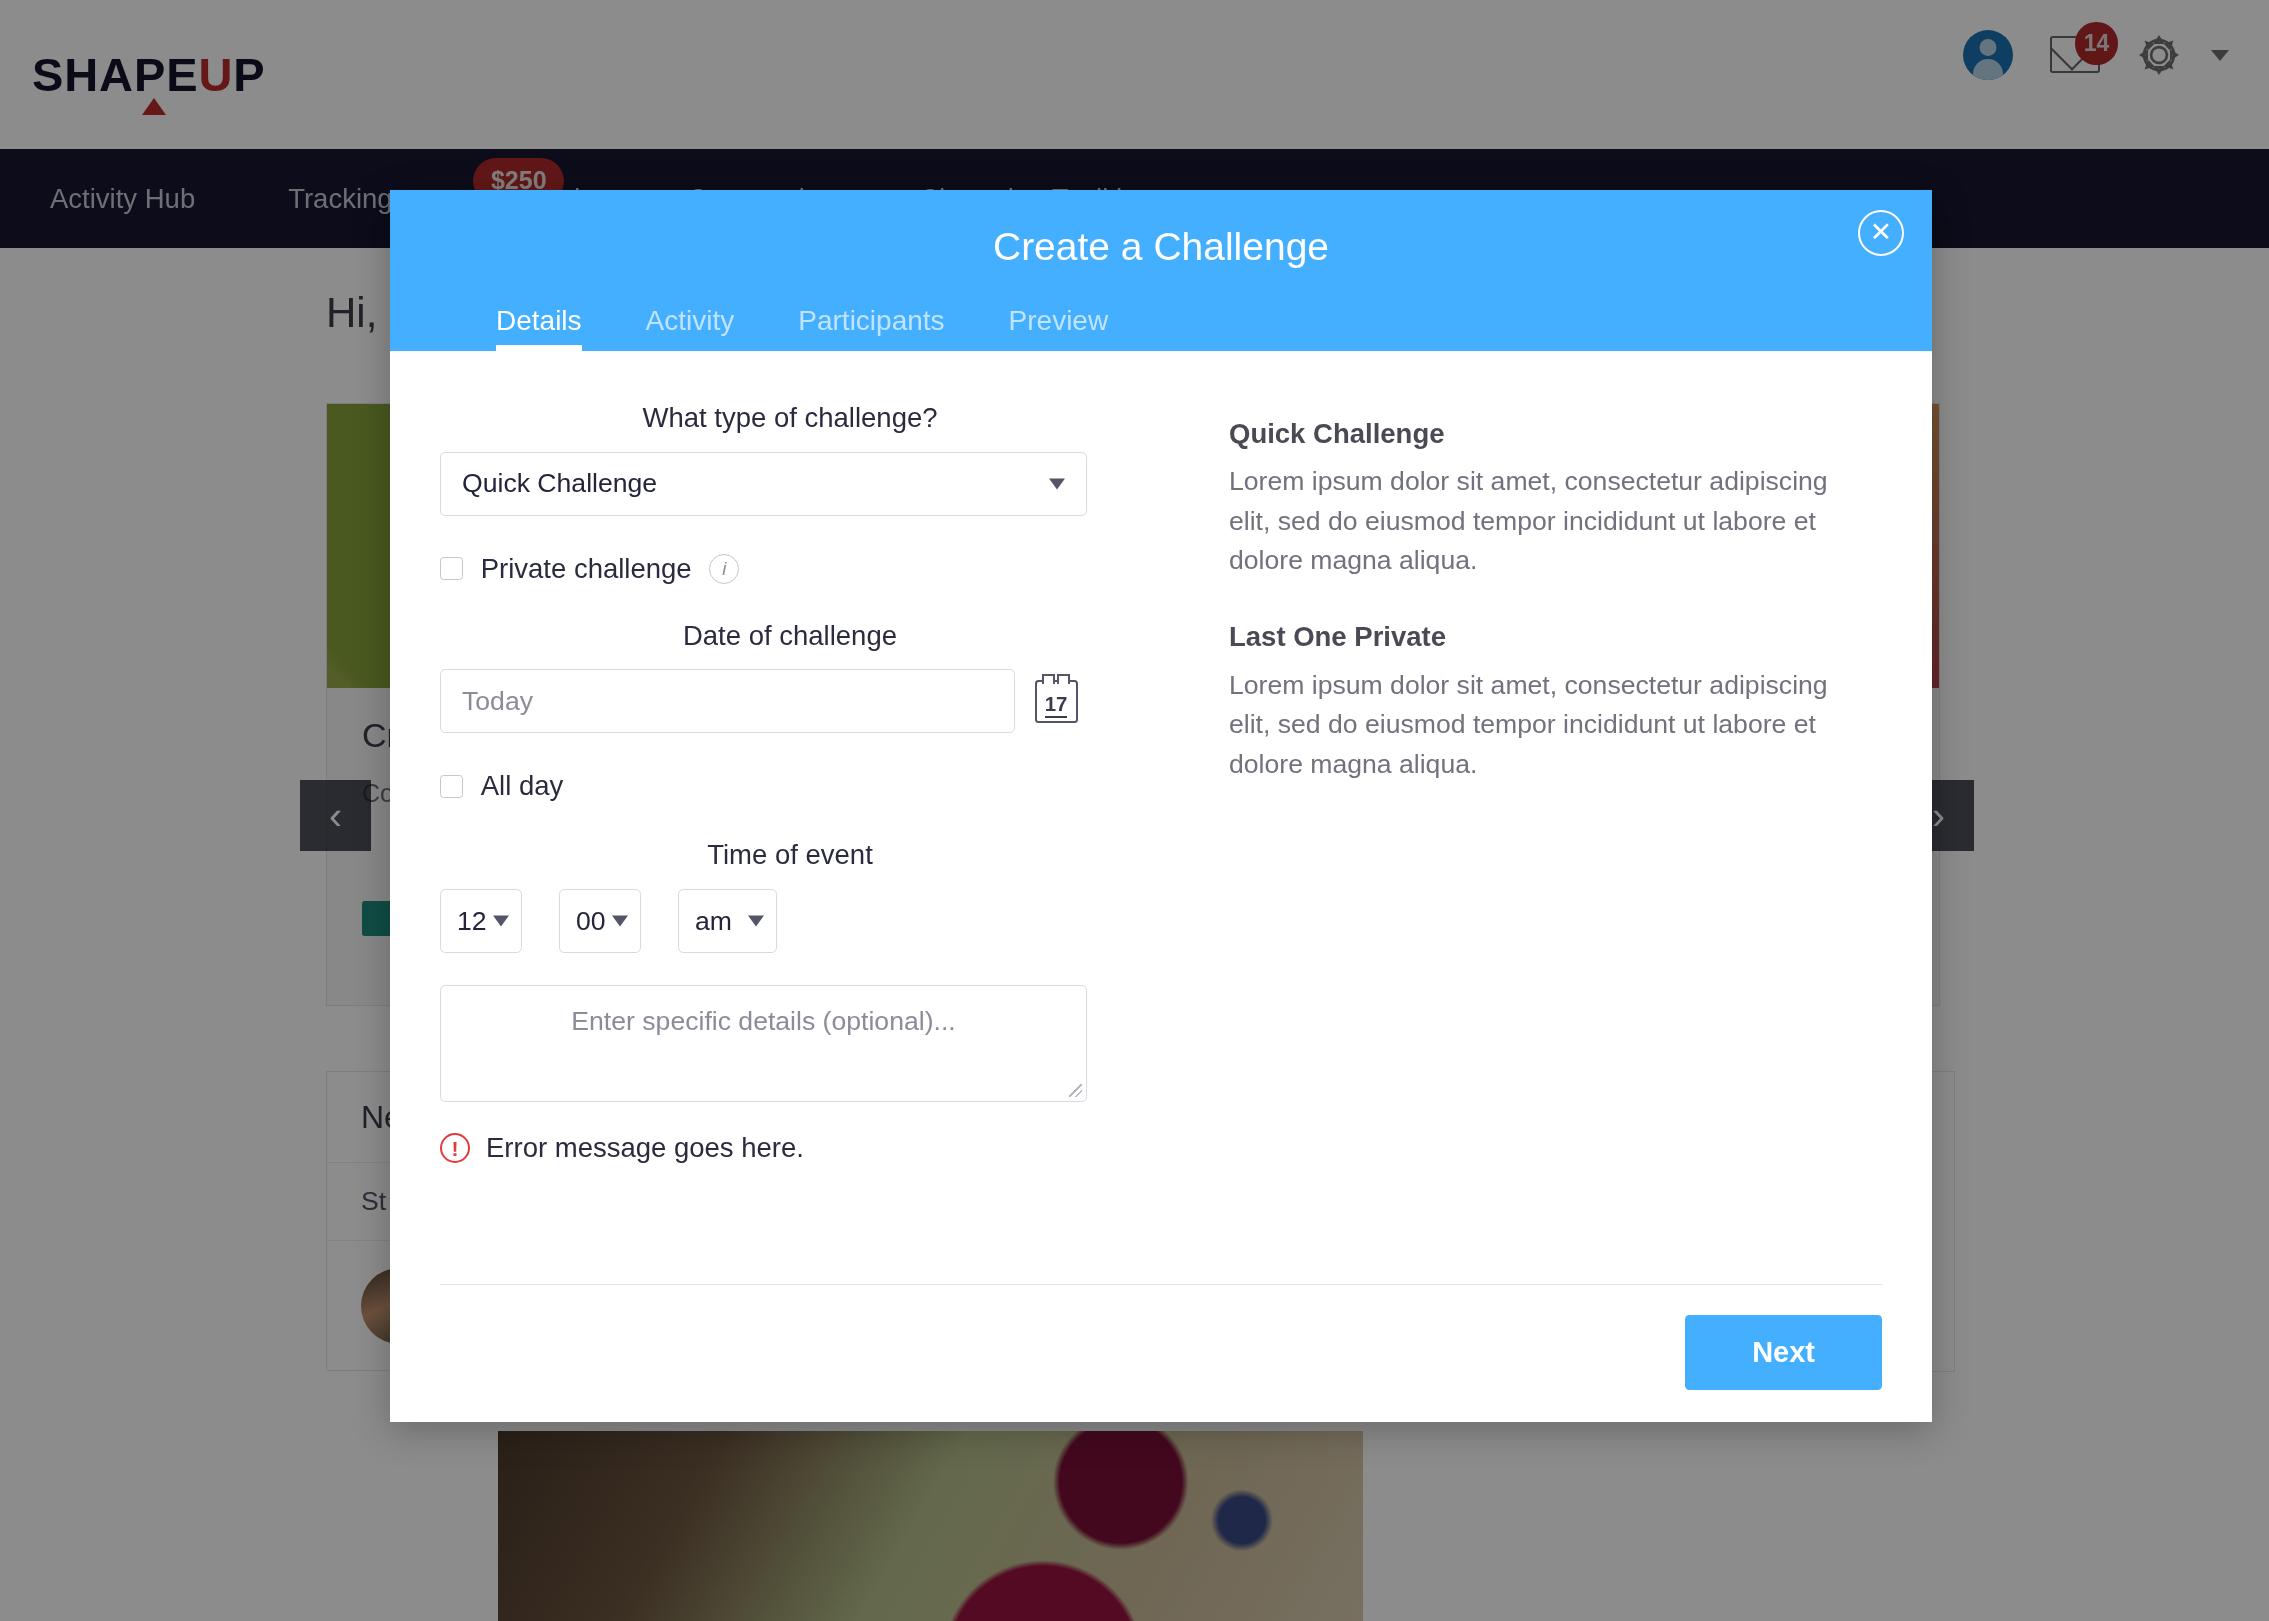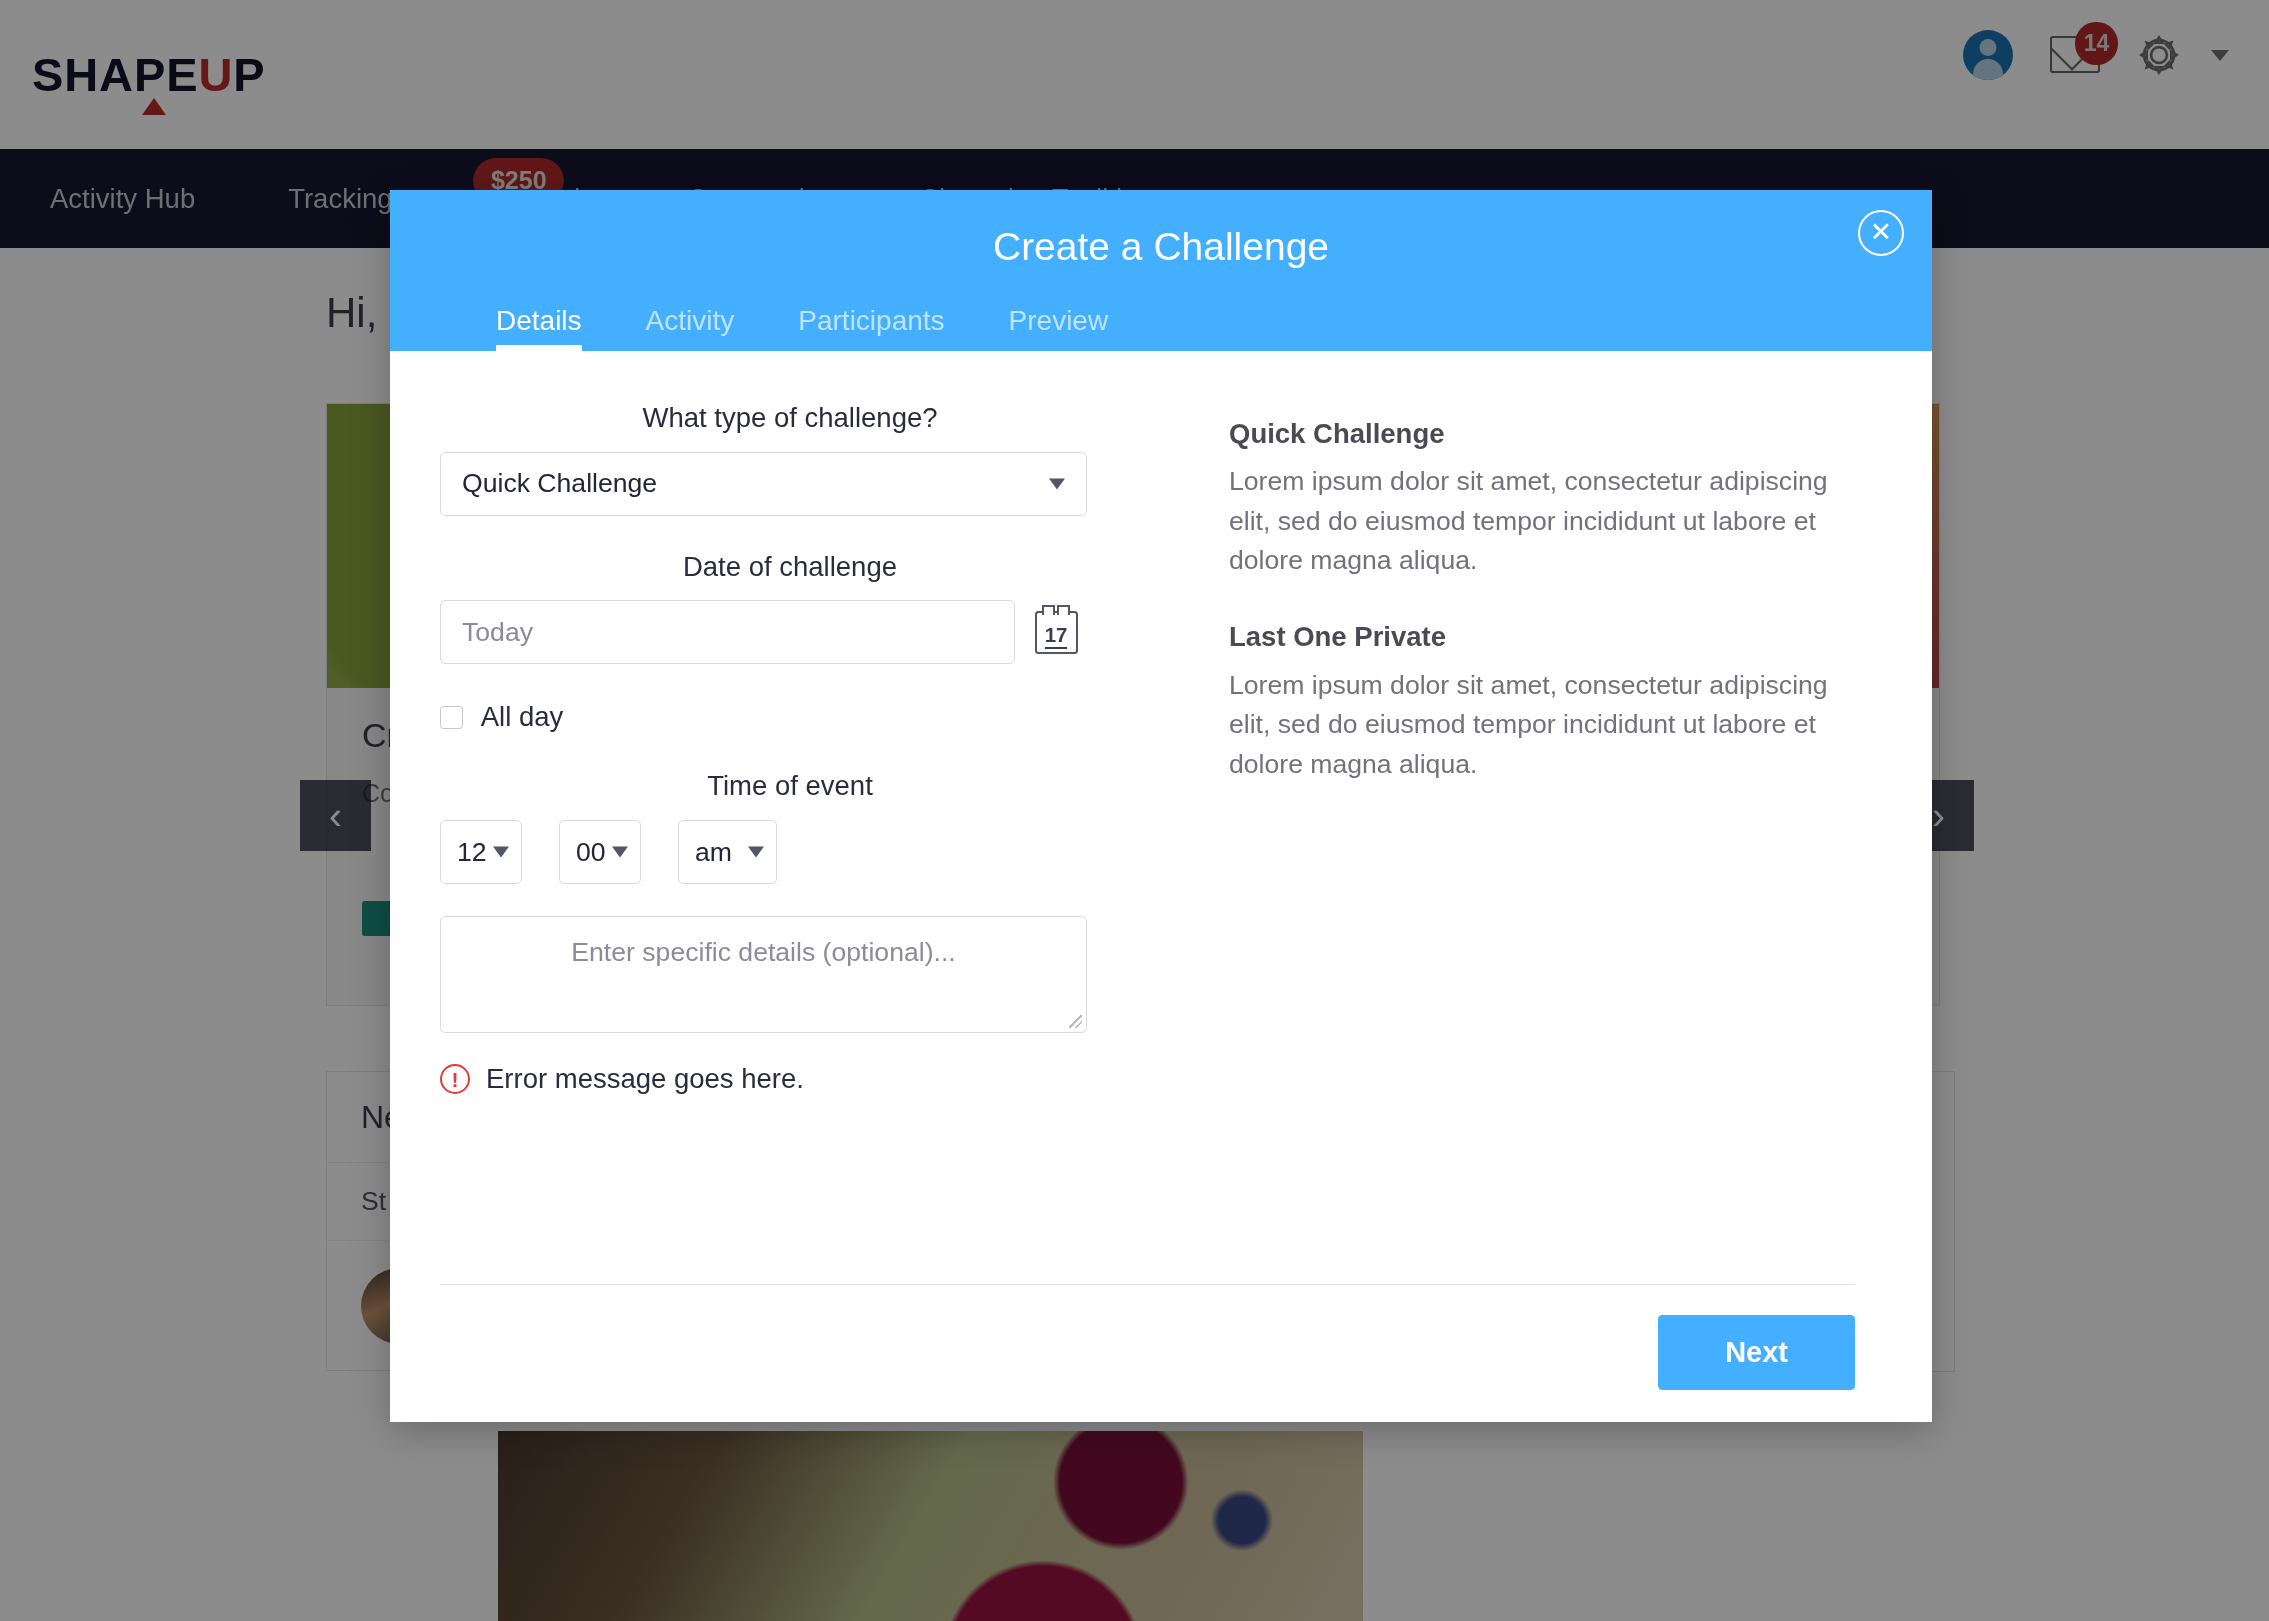--- a/index.html
+++ b/index.html
@@ -288,21 +288,21 @@
     color: #e23b3b; font-size: 21px; font-weight: bold;
     display: flex; align-items: center; justify-content: center; line-height: 1;
     flex: 0 0 auto;
   }
   .error-text { font-size: 27.5px; color: #2b2b3f; }
 
   .info-h { font-size: 27.5px; font-weight: bold; color: #4a4a55; margin-bottom: 12.4px; }
   .info-p { font-size: 26.6px; color: #72727e; line-height: 1.48; margin-bottom: 41px; }
 
   .modal-footer {
-    flex: 0 0 auto; padding: 0 77px 32px 50px; margin-top: 14px;
+    flex: 0 0 auto; padding: 0 50px 32px 50px; margin-top: 14px;
   }
   .footer-divider { height: 0.9px; background: #e4e4e8; margin-bottom: 30px; }
   .footer-actions { display: flex; justify-content: flex-end; }
   .next-btn {
     background: #45afff; color: #fff; border: none; border-radius: 4.4px;
     font-size: 29px; font-weight: bold; padding: 21px 67px;
   }
 </style>
 </head>
 <body>
@@ -425,20 +425,25 @@
     <div class="form-col">
 
       <div class="field-label">What type of challenge?</div>
       <div class="type-select">
         <div class="select-box">
           <span>Quick Challenge</span>
           <span class="chev"></span>
         </div>
       </div>
 
+      <div class="check-row">
+        <div class="checkbox"></div>
+        <div class="check-label">Private challenge</div>
+        <div class="info-badge">i</div>
+      </div>
 
       <div class="field-label" style="margin-top:35px">Date of challenge</div>
       <div class="date-row">
         <div class="text-input">Today</div>
         <div class="cal-icon">
           <span class="cal-num">17</span>
         </div>
       </div>
 
       <div class="check-row">

